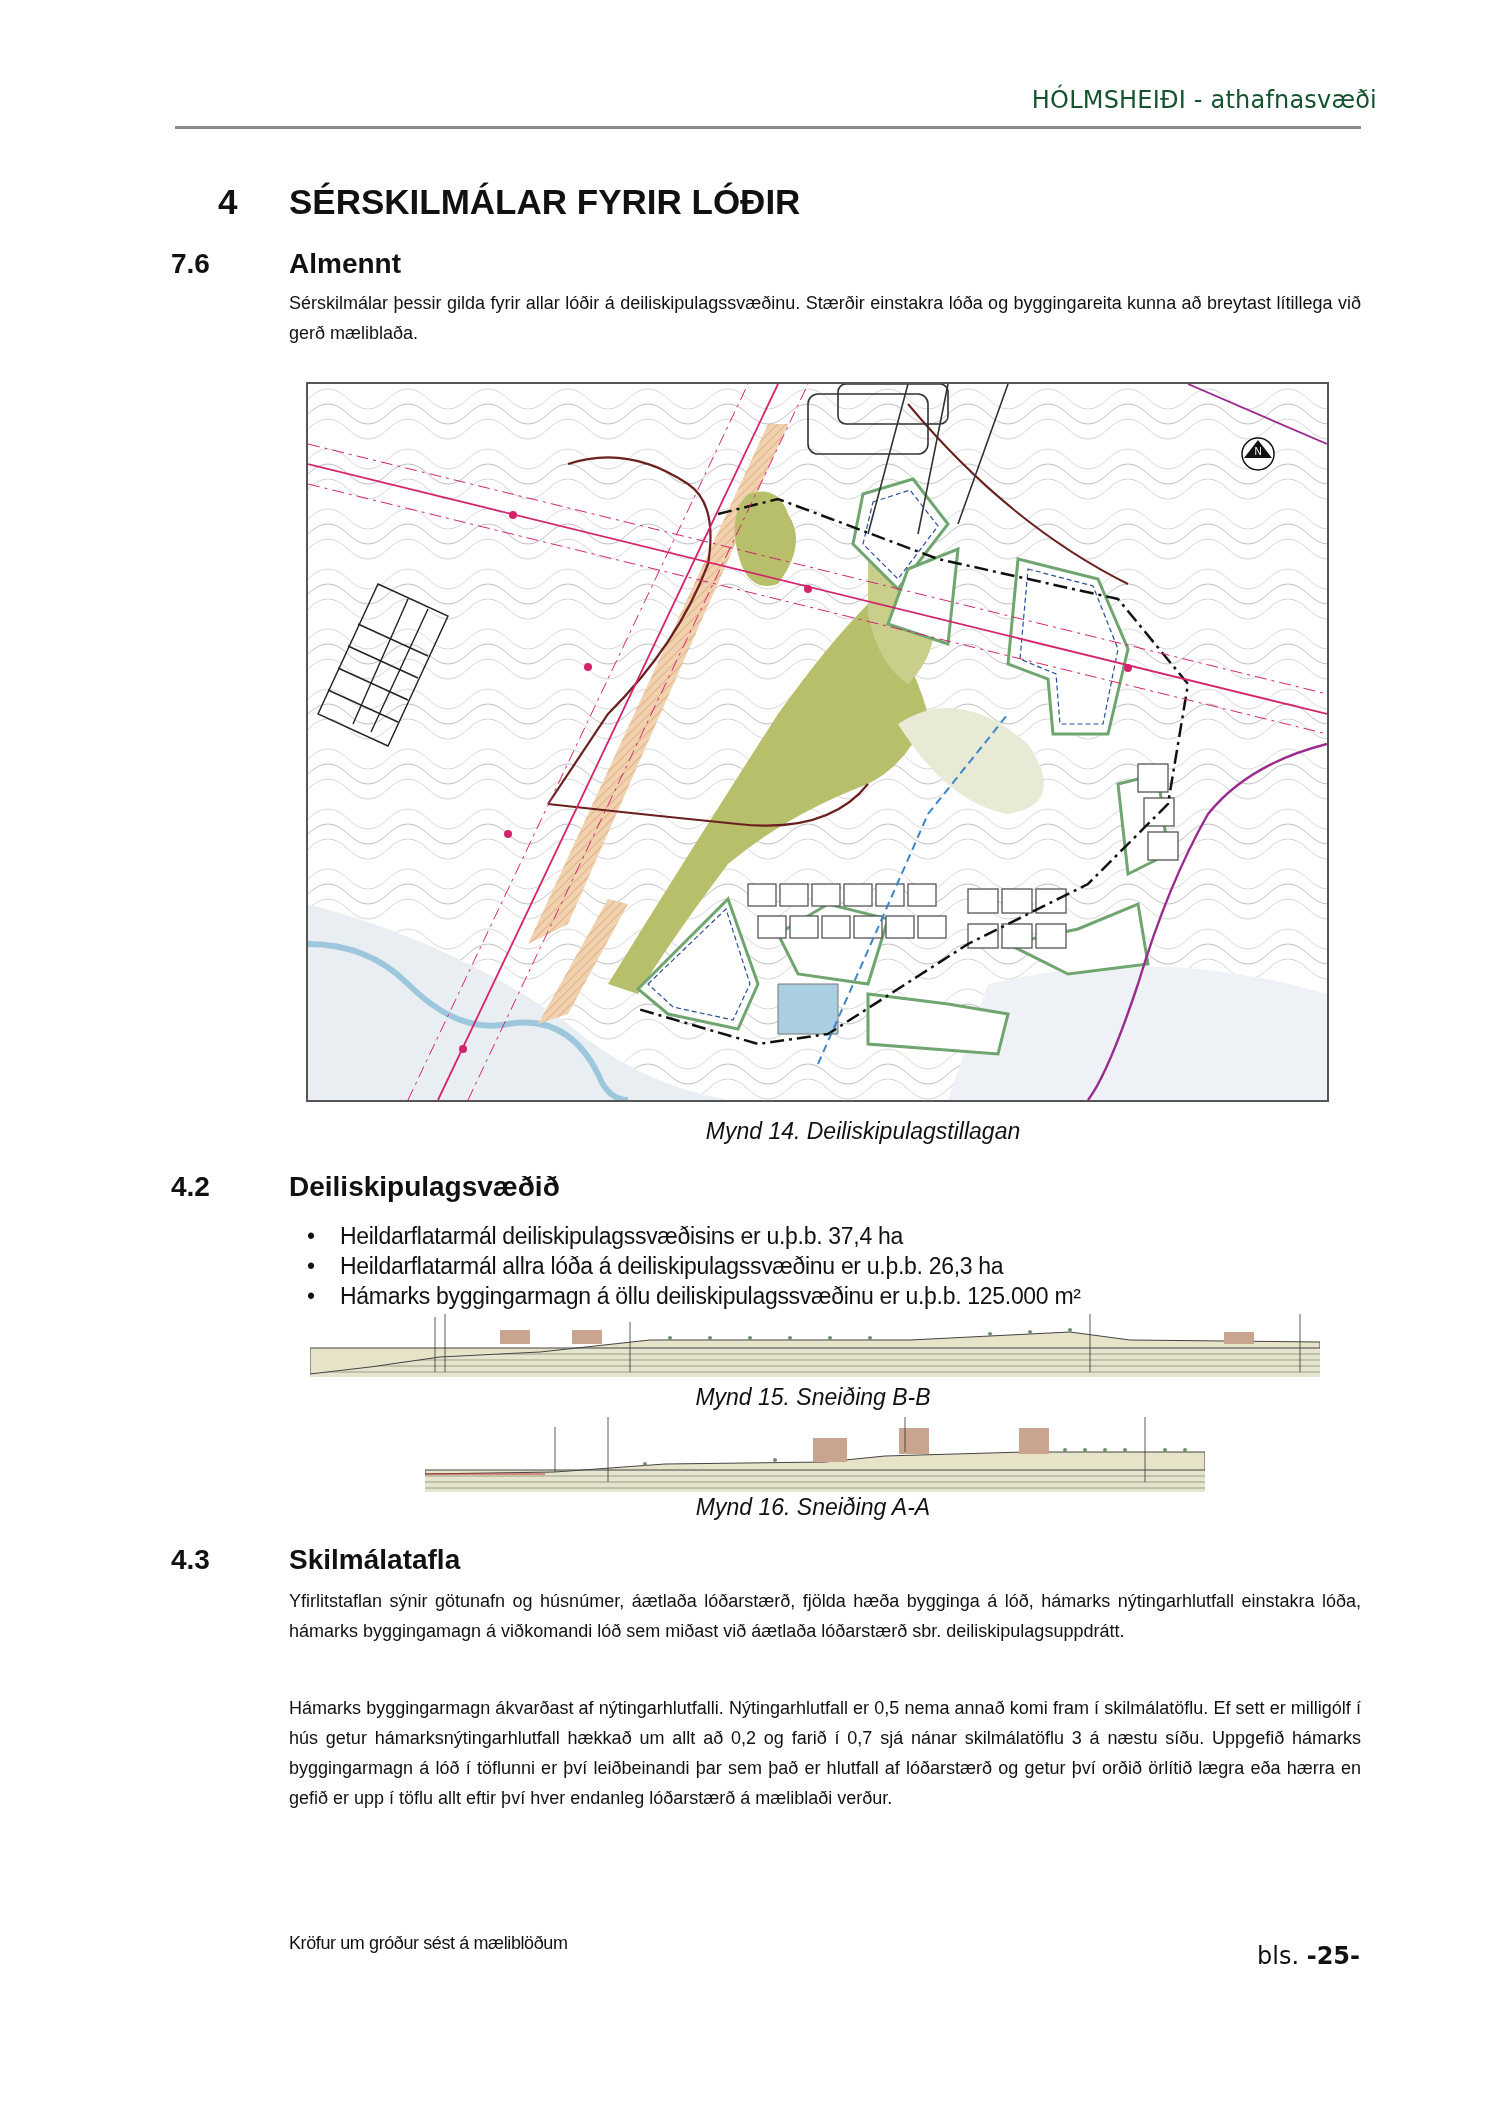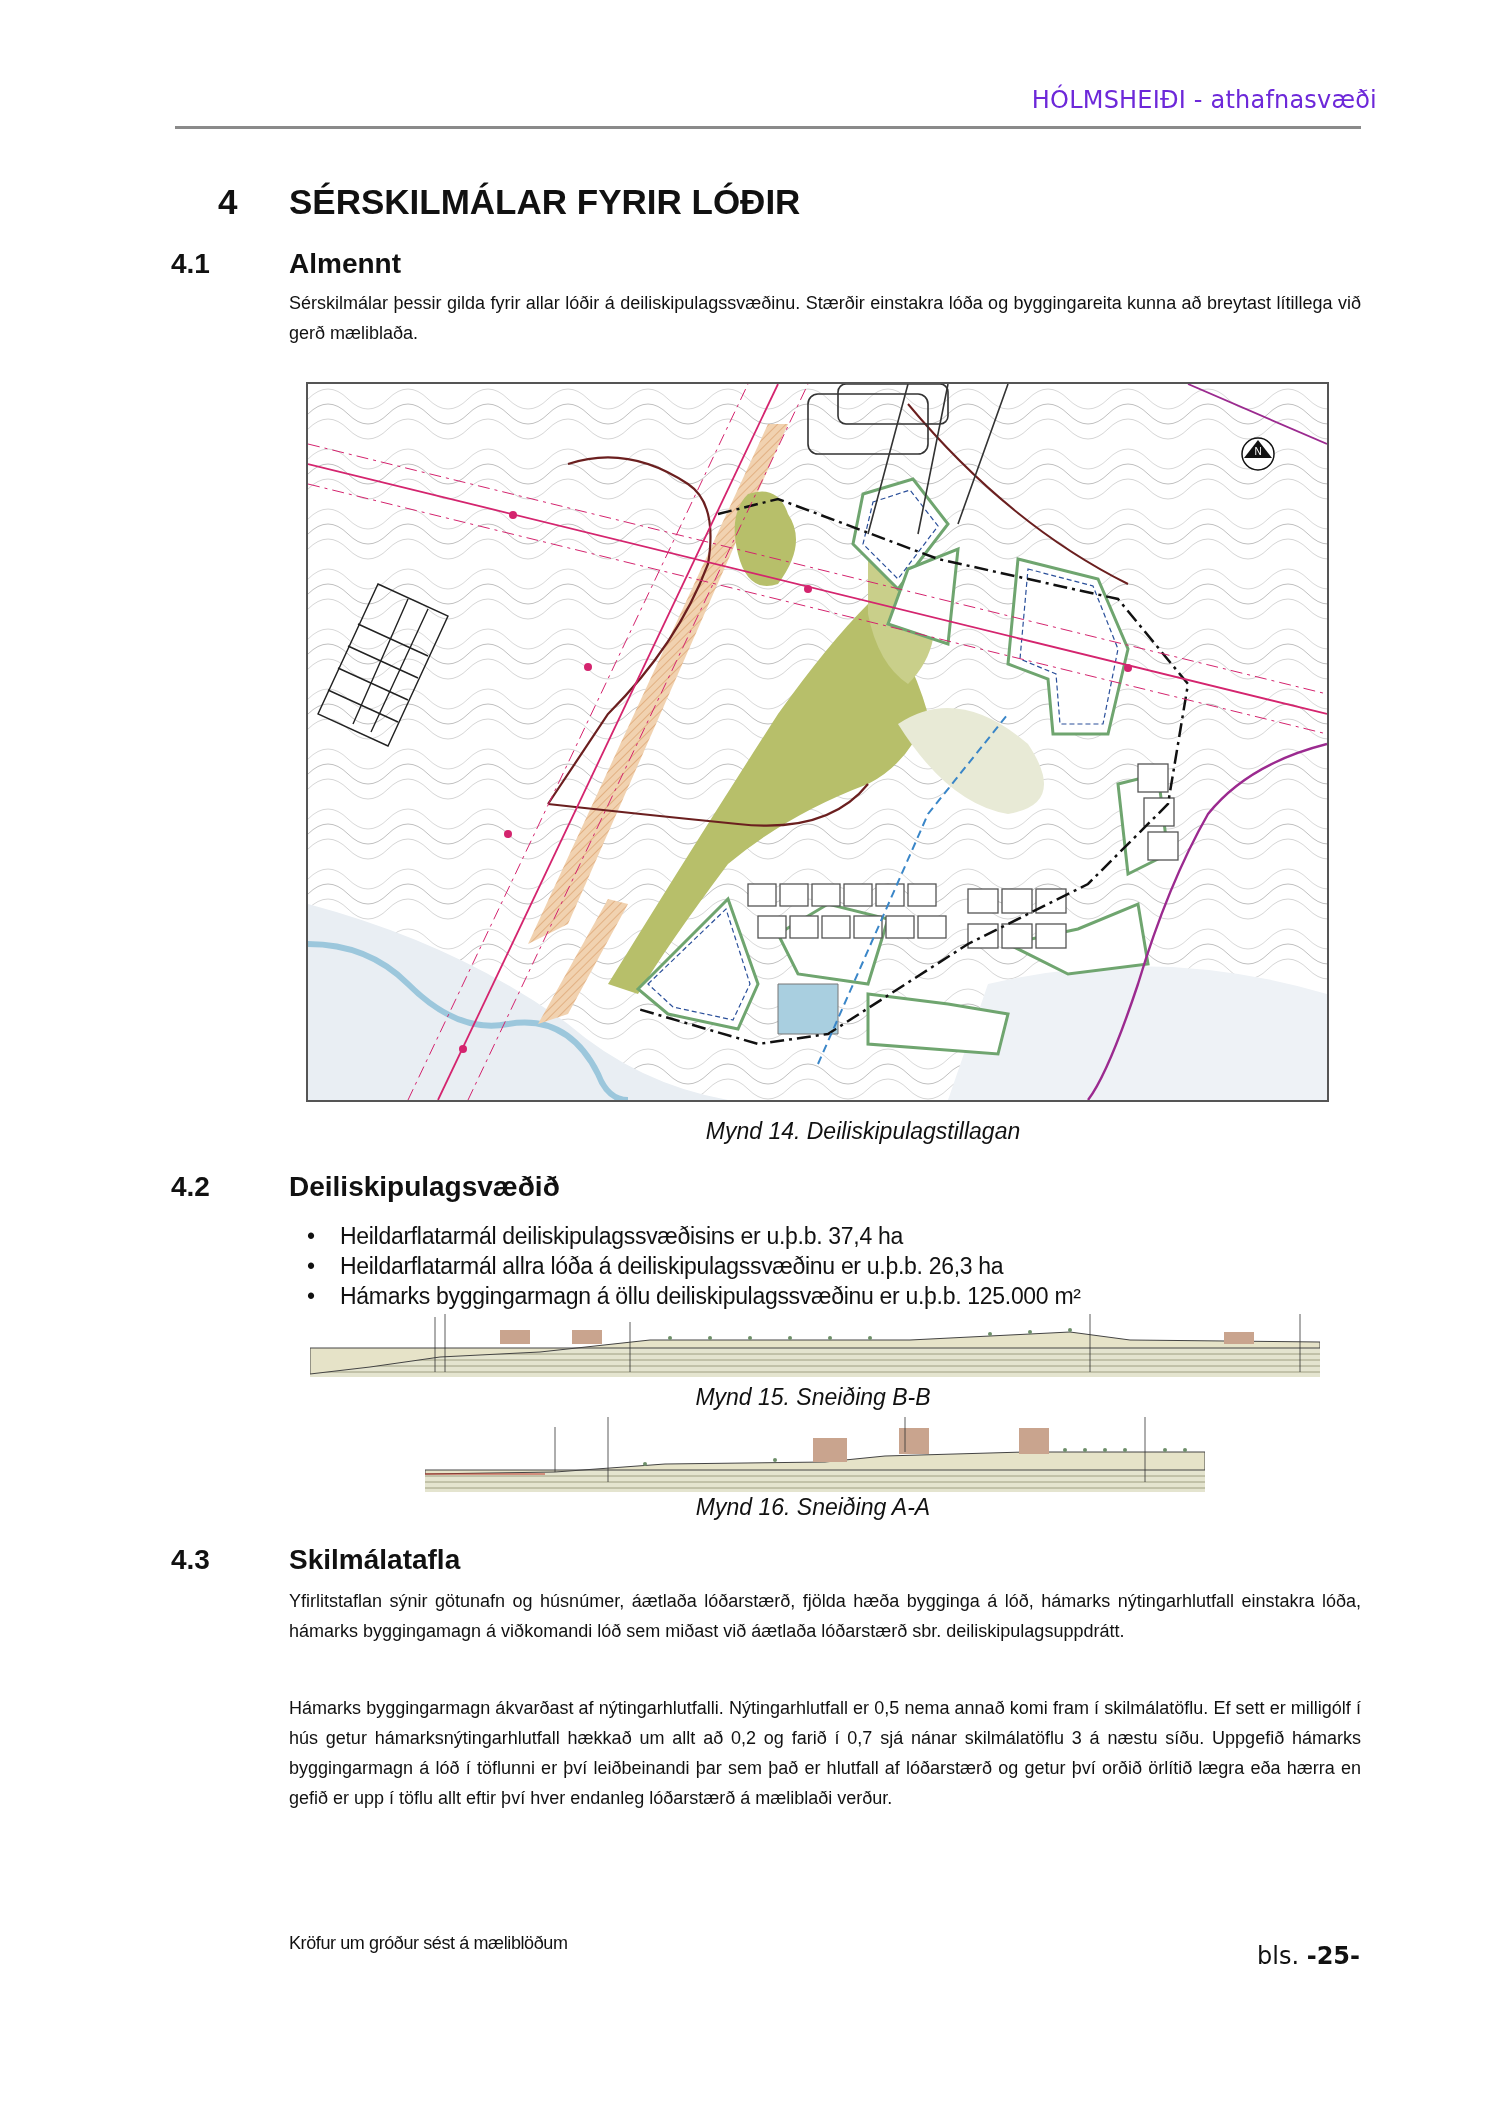--- a/index.html
+++ b/index.html
@@ -1,19 +1,19 @@
 <!DOCTYPE html>
 <html><head>
 <meta charset="utf-8">
 <style>
   html, body { margin: 0; padding: 0; background: #ffffff; }
   body { width: 1500px; height: 2122px; position: relative; overflow: hidden;
          font-family: "Liberation Sans", sans-serif; color: #111; }
   .abs { position: absolute; }
-  .running-head { right: 123px; top: 86px; font-size: 24px; font-family: "DejaVu Sans", sans-serif; color: #6d28d9; letter-spacing: 0.2px; }
+  .running-head { right: 123px; top: 86px; font-size: 24px; font-family: "DejaVu Sans", sans-serif; color: #14532d; letter-spacing: 0.2px; }
   .head-rule { left: 175px; top: 126px; width: 1186px; height: 3px; background: #8a8a8a; }
   .h1 { font-weight: bold; font-size: 35px; top: 182px; }
   .h1 .num { position: absolute; left: 218px; }
   .h1 .txt { position: absolute; left: 289px; white-space: nowrap; }
   .h2 { font-weight: bold; font-size: 28px; }
   .h2 .num { position: absolute; left: 0; }
   .h2 .txt { position: absolute; left: 118px; white-space: nowrap; }
   .para { left: 289px; width: 1072px; font-size: 18px; line-height: 30px; text-align: justify; }
   .para-narrow { letter-spacing: -0.4px; margin-top: 40px; }
   .caption { font-style: italic; font-size: 23px; text-align: center; width: 1500px; left: 0; }
@@ -30,21 +30,21 @@
 
 <div class="abs running-head">HÓLMSHEIÐI - athafnasvæði</div>
 <div class="abs head-rule"></div>
 
 <div class="abs h1" style="left:0;width:1500px;">
   <span class="num">4</span>
   <span class="txt">SÉRSKILMÁLAR FYRIR LÓÐIR</span>
 </div>
 
 <div class="abs h2" style="left:171px;top:248px;">
-  <span class="num">4.1</span>
+  <span class="num">7.6</span>
   <span class="txt">Almennt</span>
 </div>
 <div class="abs para" style="top:288px;">Sérskilmálar þessir gilda fyrir allar lóðir á deiliskipulagssvæðinu. Stærðir einstakra lóða og byggingareita kunna að breytast lítillega við gerð mæliblaða.</div>
 
 <div class="abs figure" style="left:306px;top:382px;width:1019px;height:716px;">
   <svg width="1019" height="716" viewBox="0 0 1019 716">
     <defs>
       <pattern id="contours" width="80" height="60" patternUnits="userSpaceOnUse">
         <path d="M0 30 Q20 10 40 30 T80 30" fill="none" stroke="#9a9a9a" stroke-width="0.7"></path>
         <path d="M0 45 Q20 25 40 45 T80 45" fill="none" stroke="#b0b0b0" stroke-width="0.6"></path>

